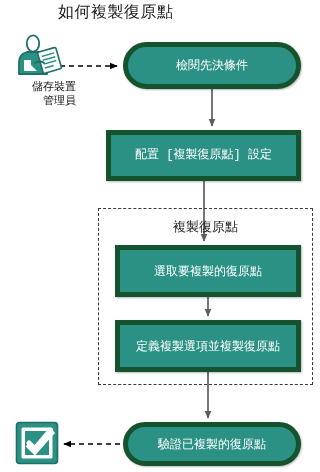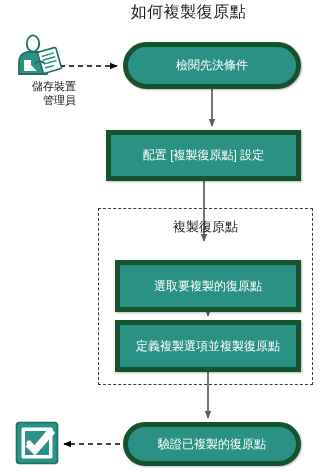--- a/index.html
+++ b/index.html
@@ -19,21 +19,21 @@
     width: 319px;
     height: 472px;
   }
 
   
   .diagram-title {
     position: absolute;
     left: 0;
     top: 2px;
     width: 319px;
-    text-align: center;
+    text-align: left;
     font-size: 16px;
     color: #1a1a1a;
     letter-spacing: 0.5px;
     white-space: nowrap;
   }
   .diagram-title-inner {
     display: inline-block;
     padding-left: 58px;
   }
 
@@ -86,22 +86,22 @@
     display: block;
     padding: 0 6px;
     white-space: nowrap;
     line-height: 15px;
   }
   .node.rounded {
     border-radius: 24px;
   }
 
   #node-review      { left: 123px; top: 42px;  width: 178px; height: 47px; }
-  #node-configure   { left: 106px; top: 130px; width: 195px; height: 51px; }
-  #node-select      { left: 115px; top: 260px; width: 186px; height: 52px; }
+  #node-configure   { left: 106px; top: 130px; width: 195px; height: 51px; font-family: Liberation Mono, monospace; }
+  #node-select      { left: 115px; top: 245px; width: 186px; height: 52px; }
   #node-define      { left: 115px; top: 320px; width: 186px; height: 52px; }
   #node-verify      { left: 123px; top: 422px; width: 178px; height: 44px; }
 
   
   .group-box {
     position: absolute;
     left: 98px;
     top: 208px;
     width: 215px;
     height: 177px;

